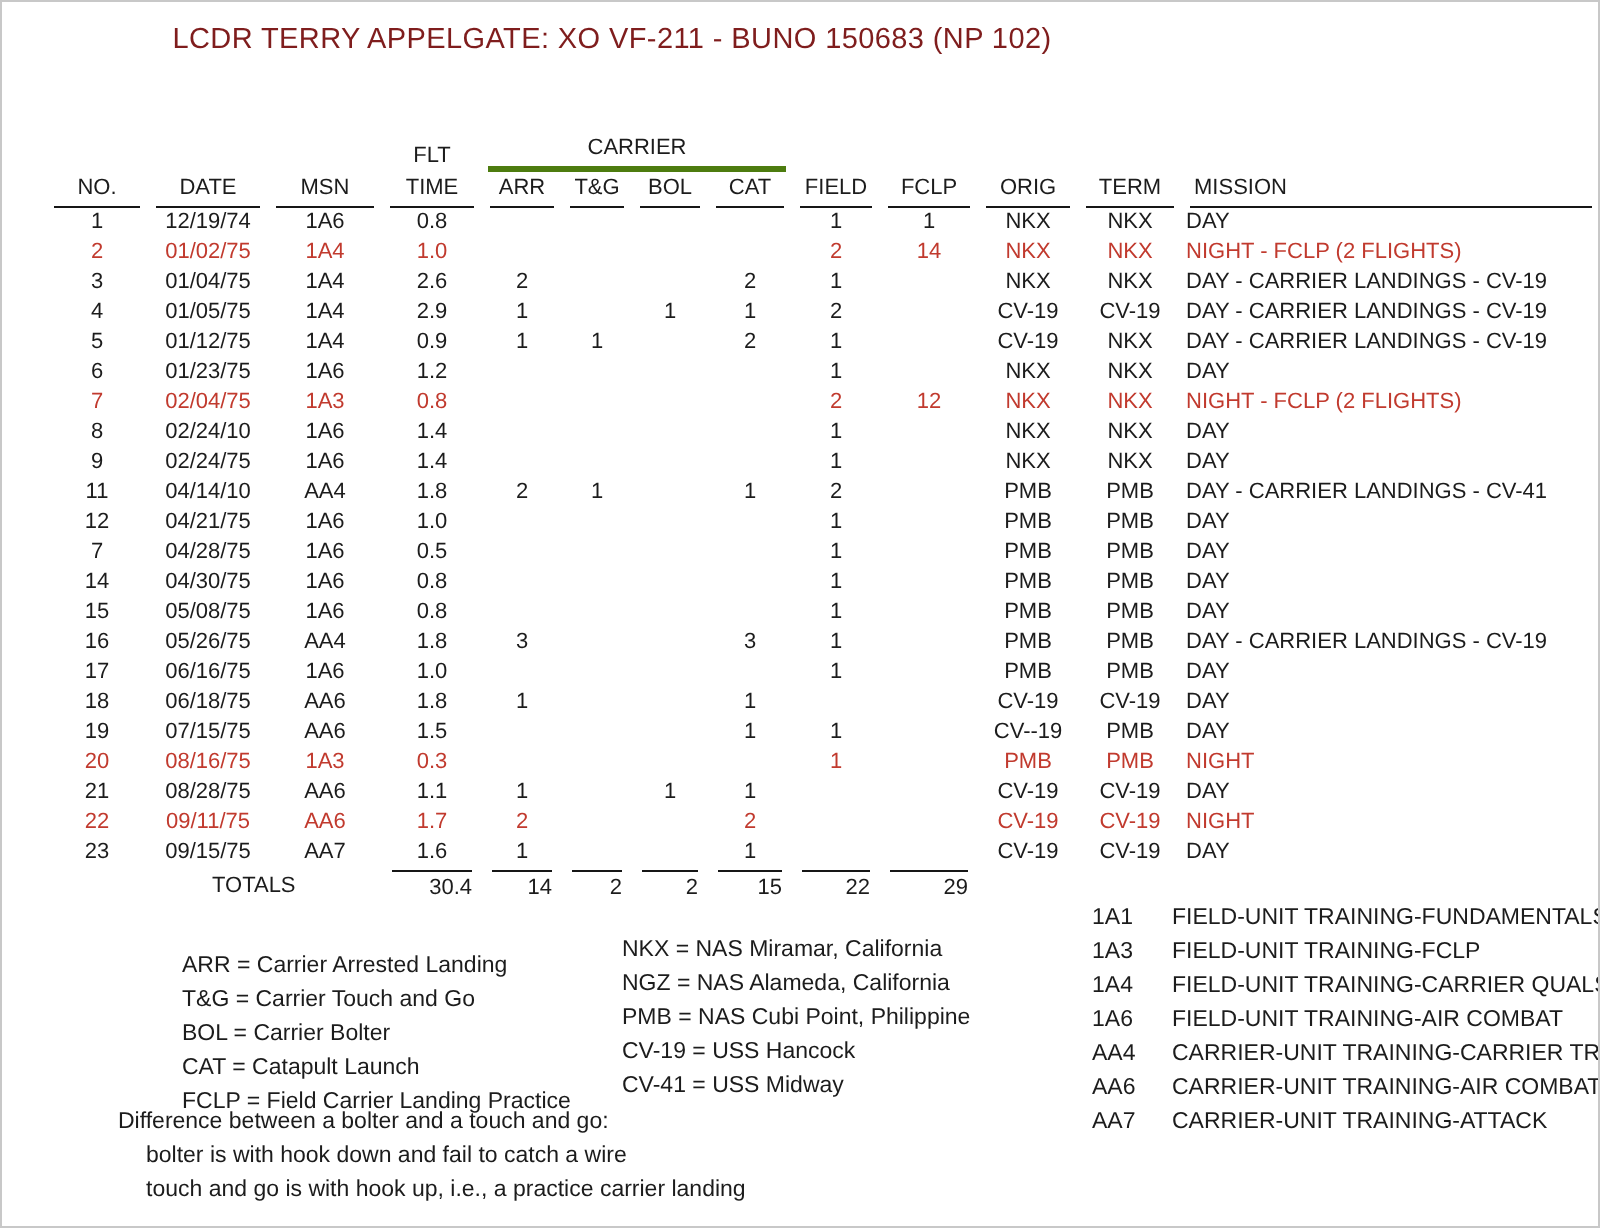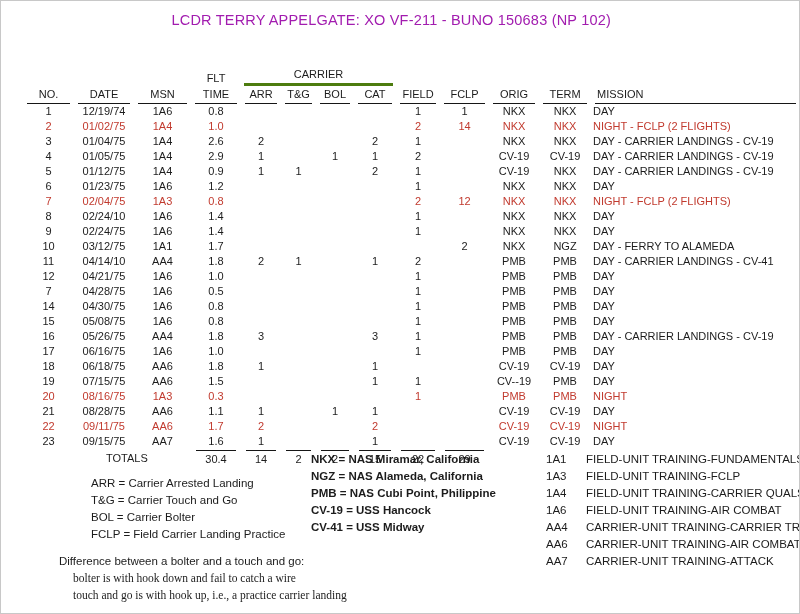--- a/index.html
+++ b/index.html
@@ -1,45 +1,45 @@
 <!DOCTYPE html>
 <html style="--red: #c13a2e;"><head>
 <meta charset="utf-8">
 <style>
   * { margin:0; padding:0; box-sizing:border-box; }
   html,body { background:#ffffff; }
   body { width:800px; height:614px; font-family:"Liberation Sans","DejaVu Sans",sans-serif; color:#1c1c1c; }
   .page { position:relative; width:800px; height:614px; background:#ffffff; border:1px solid #c8c8c8; overflow:hidden; }
 
-  .title { position:absolute; top:11px; left:0; width:610px; text-align:right; font-size:14.5px; letter-spacing:0.2px; color:#a21caf; white-space:nowrap; }
+  .title { position:absolute; top:11px; left:0; width:610px; text-align:center; font-size:14.5px; letter-spacing:0.2px; color:#7f1d1d; white-space:nowrap; }
 
   table.flight { position:absolute; top:22px; left:22px; width:773px; border-collapse:collapse; table-layout:fixed; font-size:11px; color:#1c1c1c;margin-top:44px; }
   table.flight td, table.flight th { font-weight:normal; height:15px; line-height:15px; text-align:center; white-space:nowrap; overflow:visible; padding:0; vertical-align:bottom; }
   tr.group-row td { height:17px; }
   .carrier-bar { margin:0 3px; border-bottom:3px solid #4d7c0f; padding-bottom:1px; text-align:center; }
   .flt-label { text-align:center; }
   tr.header-row th { height:18px; }
   .hl { margin:0 4px; border-bottom:1.5px solid #161616; padding-bottom:1px; }
   th.mission-th .hl { margin-right:0; text-align:left; padding-left:2px; }
   tbody td.mission { text-align:left; padding-left:2px; }
   tbody tr.red { color:var(--red,#c13a2e); }
   tr.totals-row td { height:18px; vertical-align:middle; }
   .totals-label { text-align:left !important; padding-left:32px !important; }
-  .tl { border-top:1.5px solid #161616; margin:0 5px; padding-top:1px; }
+  .tl { border-top:1.5px solid #161616; margin:0 5px; padding-top:1px;text-align:right; }
 
   .legend-block { position:absolute; font-size:11.5px; color:#1c1c1c; }
   .legend-block .line { height:17px; line-height:17px; white-space:nowrap; }
   .legend-carrier { left:90px; top:474px; }
-  .legend-locations { left:310px; top:450px;font-weight:bold; }
+  .legend-locations { left:310px; top:466px; }
   .legend-msn { left:545px; top:450px; }
   .legend-msn .code { display:inline-block; width:40px; }
 
   .note { position:absolute; left:58px; top:552px; font-size:11.5px; }
   .note .line { height:17px; line-height:17px; white-space:nowrap; }
-  .note .indent { padding-left:14px;font-family:Liberation Serif, serif; }
+  .note .indent { padding-left:14px; }
 </style>
 </head>
 <body style="color: rgb(28, 28, 28);">
 
 <div class="page">
 
   <div class="title">LCDR TERRY APPELGATE: XO VF-211 - BUNO 150683 (NP 102)</div>
 
   <table class="flight">
     <colgroup>
@@ -238,35 +238,20 @@
           <td></td>
           <td></td>
           <td></td>
           <td>1</td>
           <td></td>
           <td>NKX</td>
           <td>NKX</td>
           <td class="mission">DAY</td>
         </tr>
         <tr>
-          <td>10</td>
-          <td>03/12/75</td>
-          <td>1A1</td>
-          <td>1.7</td>
-          <td></td>
-          <td></td>
-          <td></td>
-          <td></td>
-          <td></td>
-          <td>2</td>
-          <td>NKX</td>
-          <td>NGZ</td>
-          <td class="mission">DAY - FERRY TO ALAMEDA</td>
-        </tr>
-        <tr>
           <td>11</td>
           <td>04/14/10</td>
           <td>AA4</td>
           <td>1.8</td>
           <td>2</td>
           <td>1</td>
           <td></td>
           <td>1</td>
           <td>2</td>
           <td></td>
@@ -482,20 +467,21 @@
           </td>
         <td colspan="3"></td>
       </tr>
     </tfoot>
   </table>
 
   <div class="legend-block legend-carrier" id="legend-carrier">
       <div class="line">ARR = Carrier Arrested Landing</div>
       <div class="line">T&amp;G = Carrier Touch and Go</div>
       <div class="line">BOL = Carrier Bolter</div>
+      <div class="line">CAT = Catapult Launch</div>
       <div class="line">FCLP = Field Carrier Landing Practice</div>
     </div>
   <div class="legend-block legend-locations" id="legend-locations">
       <div class="line">NKX = NAS Miramar, California</div>
       <div class="line">NGZ = NAS Alameda, California</div>
       <div class="line">PMB = NAS Cubi Point, Philippine</div>
       <div class="line">CV-19 = USS Hancock</div>
       <div class="line">CV-41 = USS Midway</div>
     </div>
   <div class="legend-block legend-msn" id="legend-msn">

